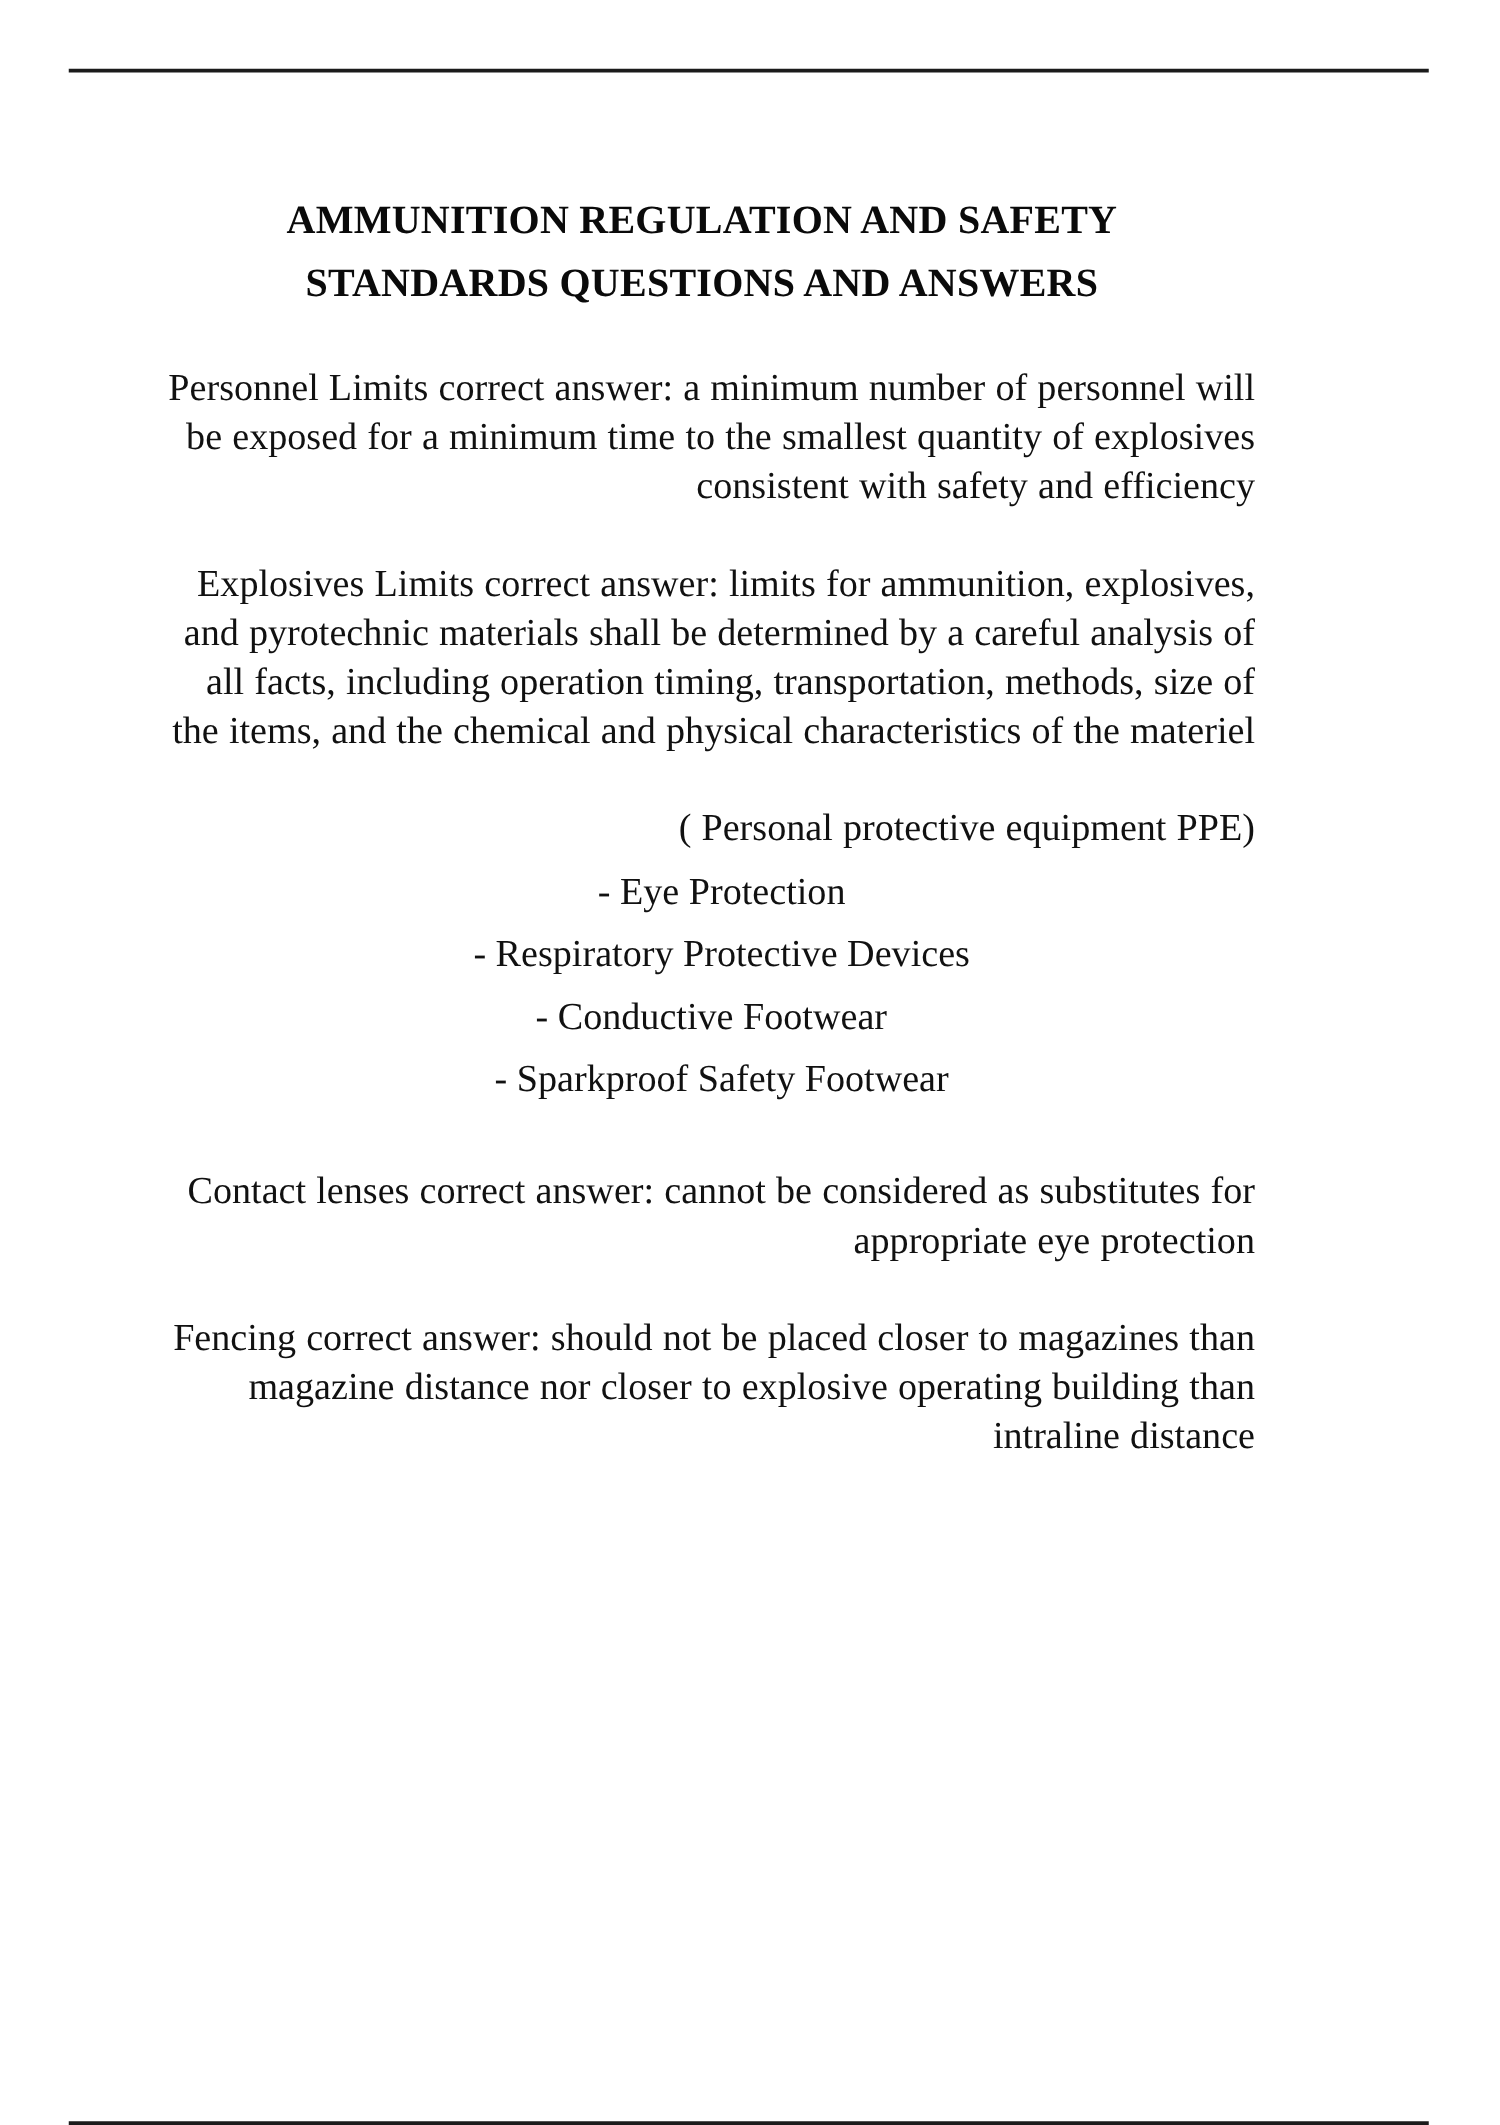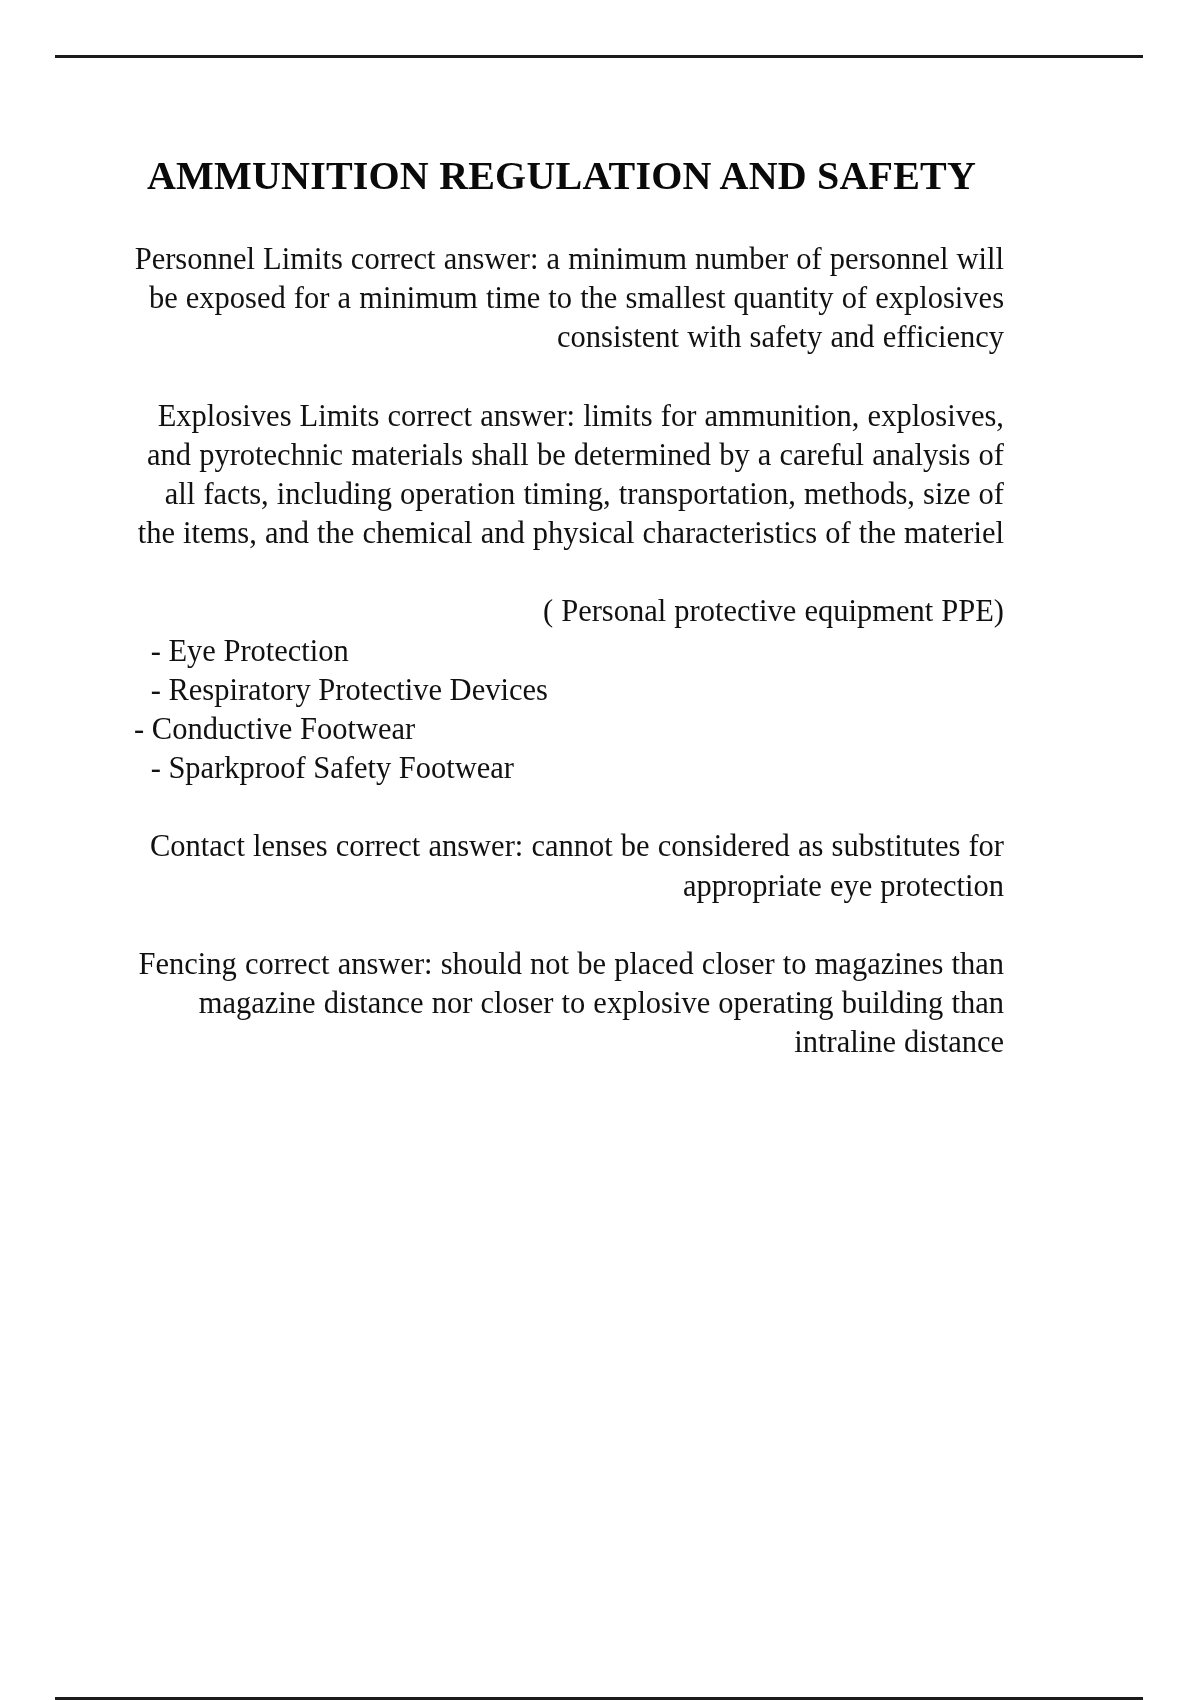--- a/index.html
+++ b/index.html
@@ -35,21 +35,21 @@
     top: 150px;
     width: 870px;
   }
 
   
   .doc-title {
     margin: 0 0 0 0;
     padding: 0;
     text-align: center;
     font-weight: bold;
-    font-size: 40px;
+    font-size: 32px;
     line-height: 51px;
     letter-spacing: 0.2px;
     color: #0a0a0a;
     width: 855px;
   }
   .doc-title .title-line {
     display: block;
   }
 
   
@@ -61,40 +61,42 @@
     color: #111111;
     text-align: right;
     word-spacing: 0.5px;
   }
   .para-gap {
     height: 39px;
   }
 
   
   .list-line {
-    margin: 0;
+    margin: 11px;
     padding: 0;
     font-size: 30.5px;
     line-height: 39.2px;
     color: #111111;
     white-space: pre;
+    text-align: center;
   }
   .list-line.indent {
     padding-left: 9px;
   }
 </style>
 </head>
 <body>
 
 <div class="page-rule top"></div>
 
 <div class="doc-body">
 
   <h1 class="doc-title">
     <span class="title-line">AMMUNITION REGULATION AND SAFETY</span>
+    <span class="title-line">STANDARDS QUESTIONS AND ANSWERS</span>
   </h1>
 
   <div class="para-gap"></div>
 
   <p class="para">Personnel Limits correct answer:  a minimum number of personnel will be exposed for a minimum time to the smallest quantity of explosives consistent with safety and efficiency</p>
 
   <div class="para-gap"></div>
 
   <p class="para">Explosives Limits correct answer:  limits for ammunition, explosives, and pyrotechnic materials shall be determined by a careful analysis of all facts, including operation timing, transportation, methods, size of the items, and the chemical and physical characteristics of the materiel</p>
 

